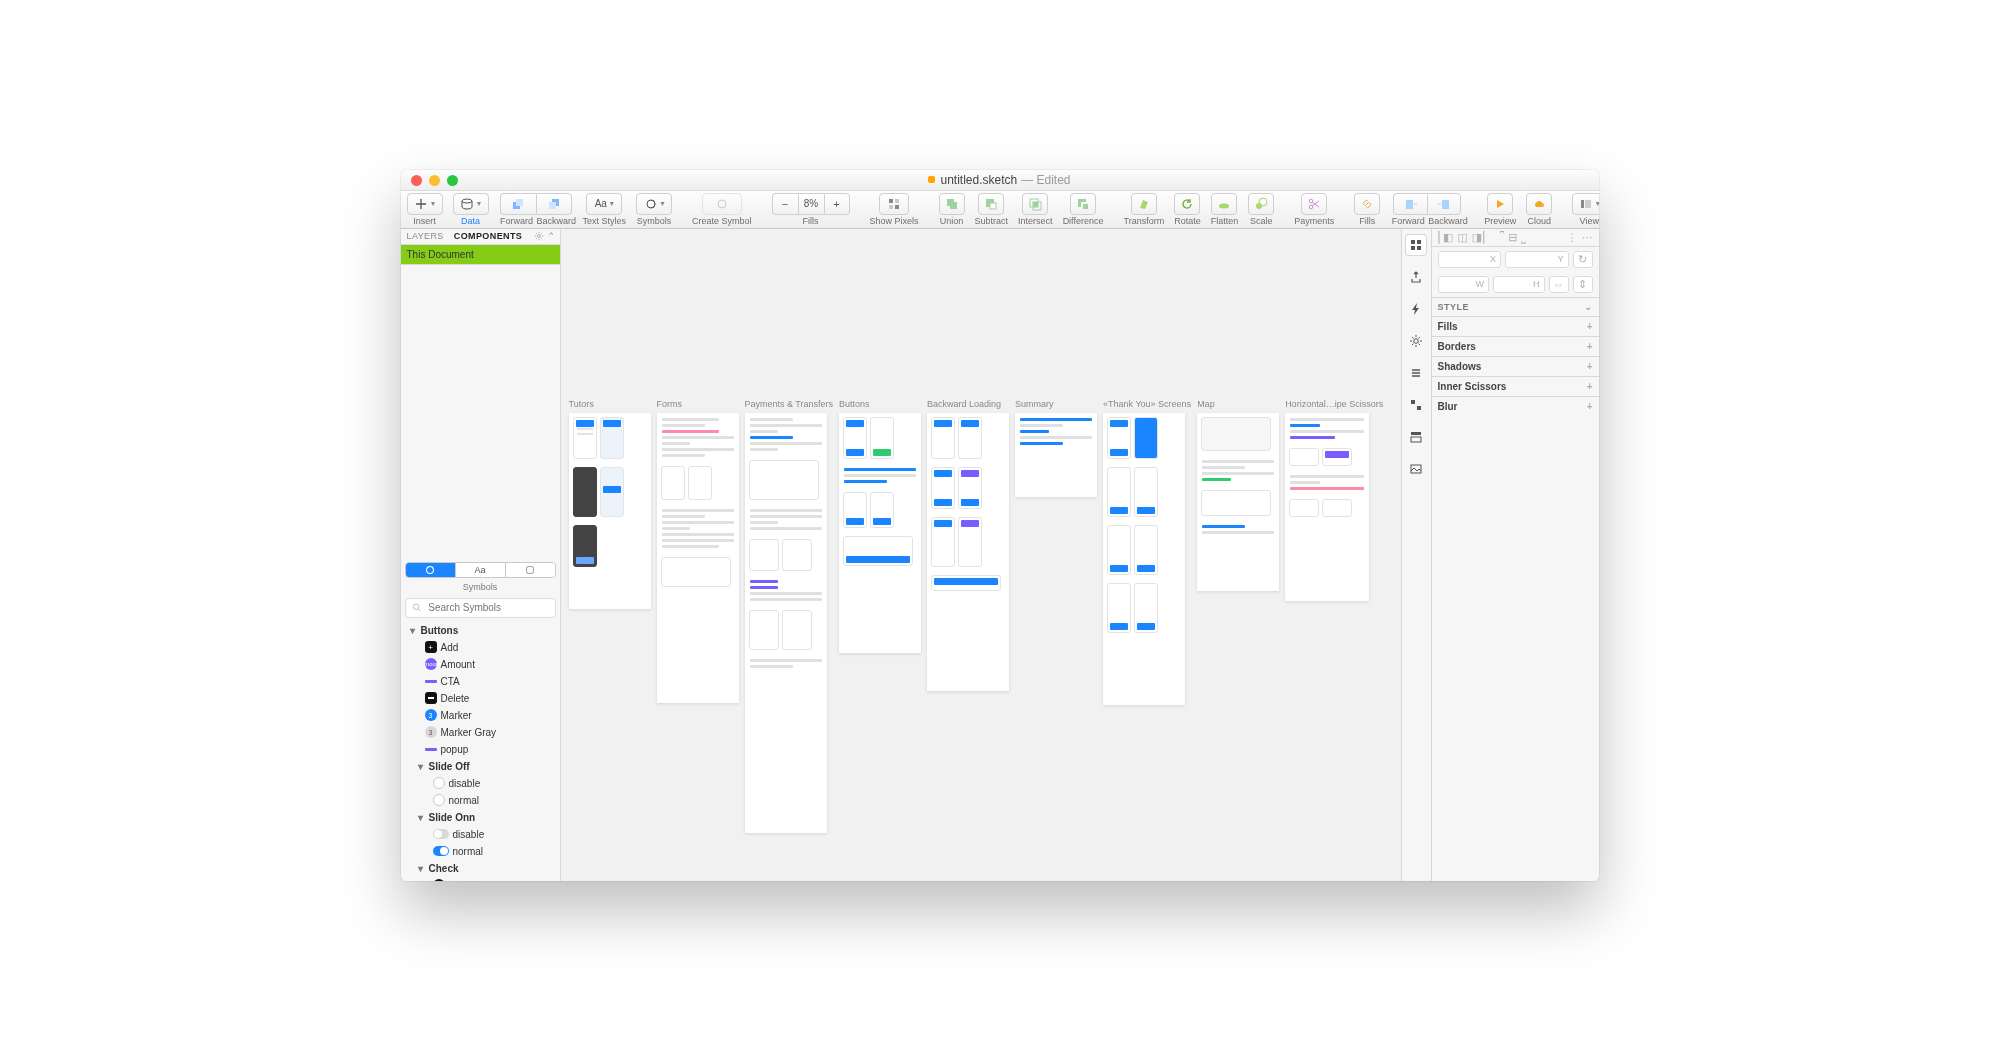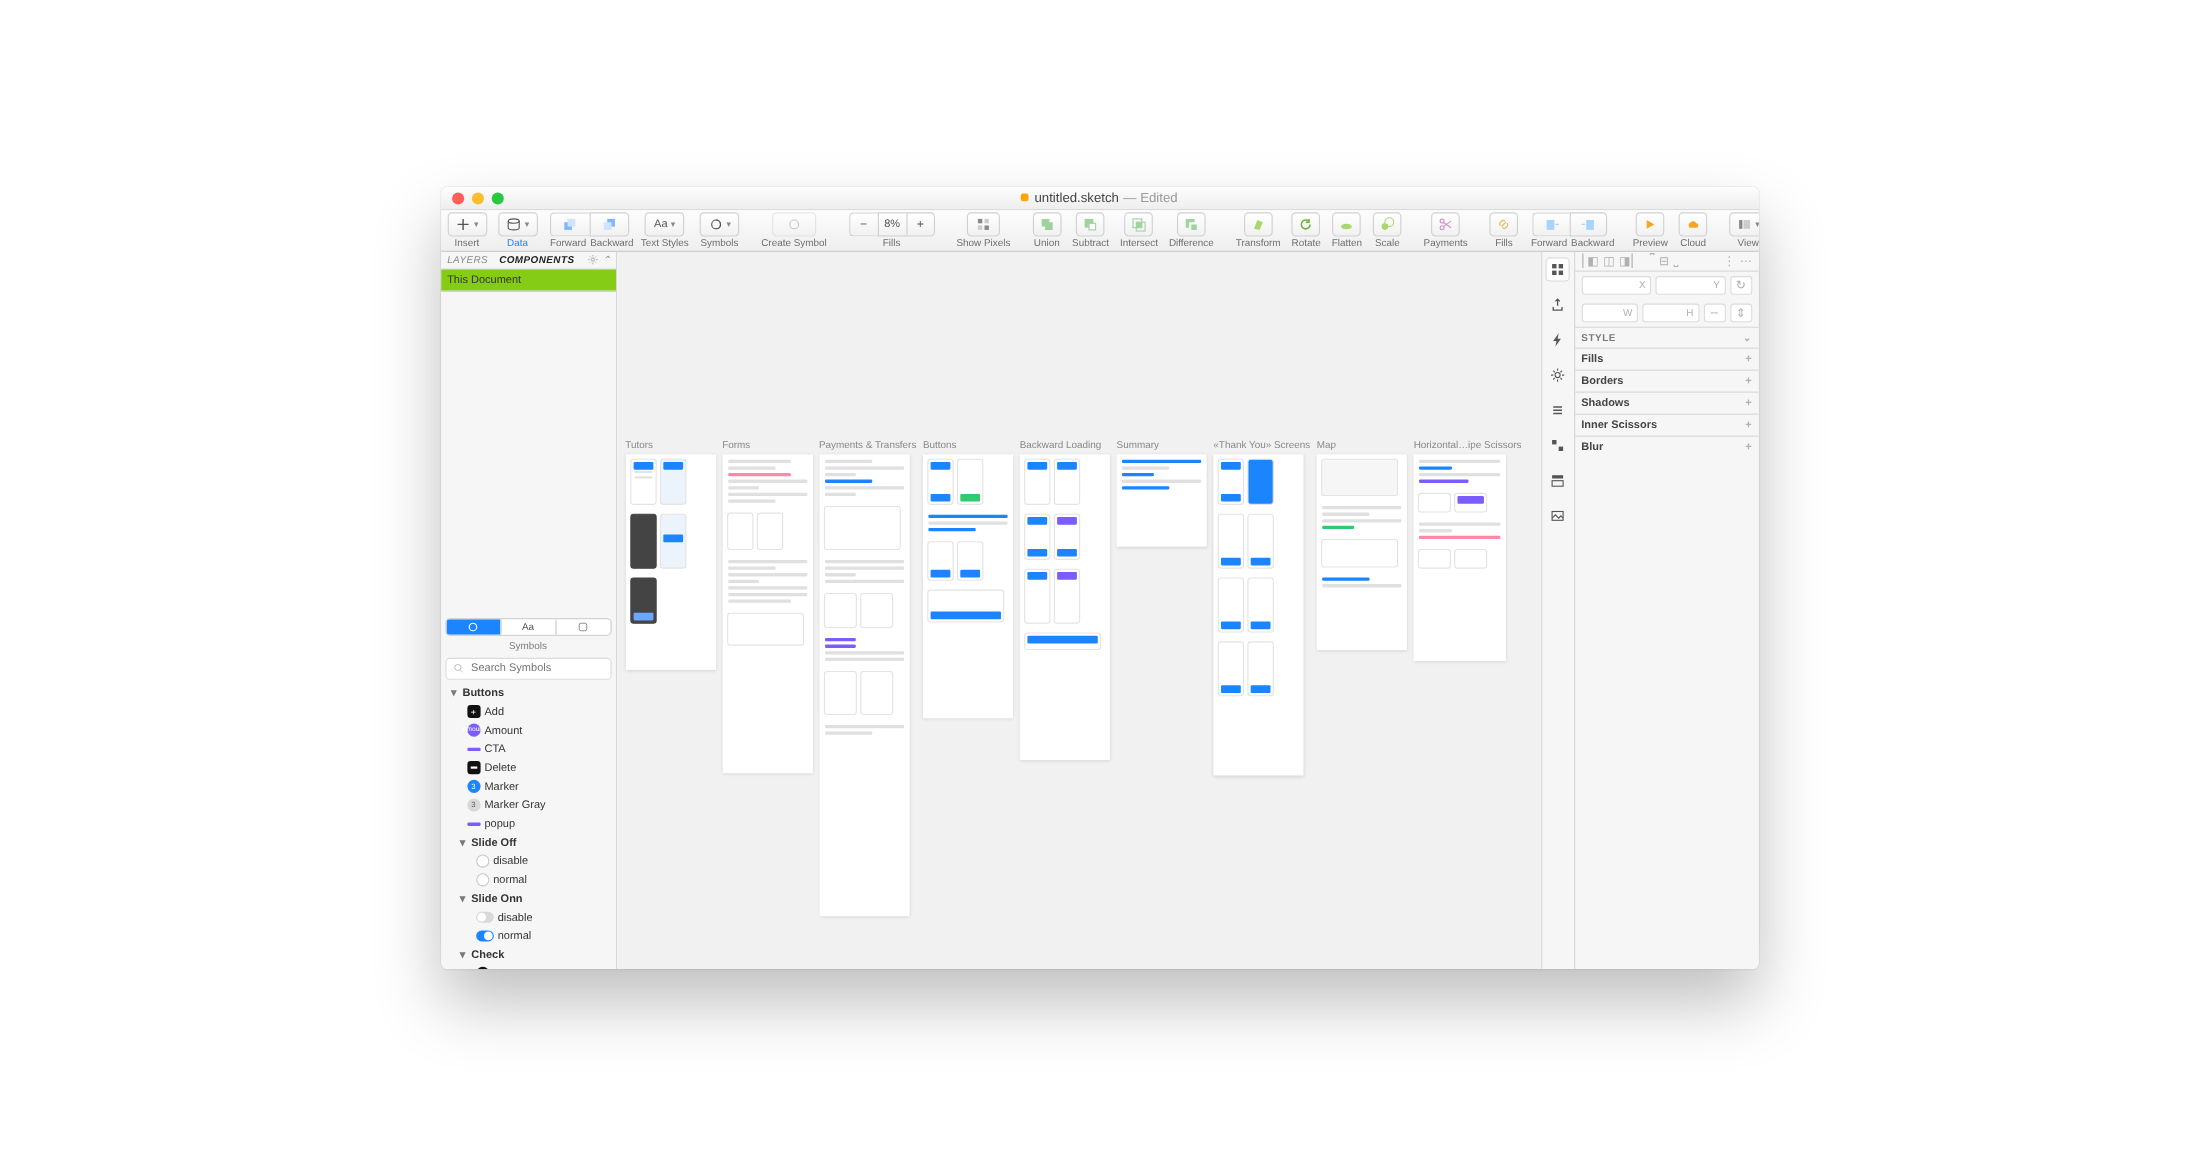--- a/index.html
+++ b/index.html
@@ -91,21 +91,21 @@
   
   .left {
     width:160px; background:var(--panel);
     border-right:1px solid var(--panel-border);
     display:flex; flex-direction:column;
   }
   .left-tabs {
     height:16px; display:flex; align-items:center;
     font-size:9px; letter-spacing:.4px;
     border-bottom:1px solid var(--panel-border);
-    padding-left:6px; gap:10px;font-style:italic;
+    padding-left:6px; gap:10px;
   }
   .left-tabs .tab { color:#8a8a8a; }
   .left-tabs .tab.active { color:#222; font-weight:600; }
   .left-tabs .right-icons { margin-left:auto; display:flex; gap:4px; padding-right:4px; color:#8a8a8a;}
   .crumb {
     height:20px; display:flex; align-items:center;
     background:#84cc16; font-size:10px; padding-left:6px;
     border-bottom:1px solid var(--panel-border);
   }
   .crumb-space { flex:1;}

